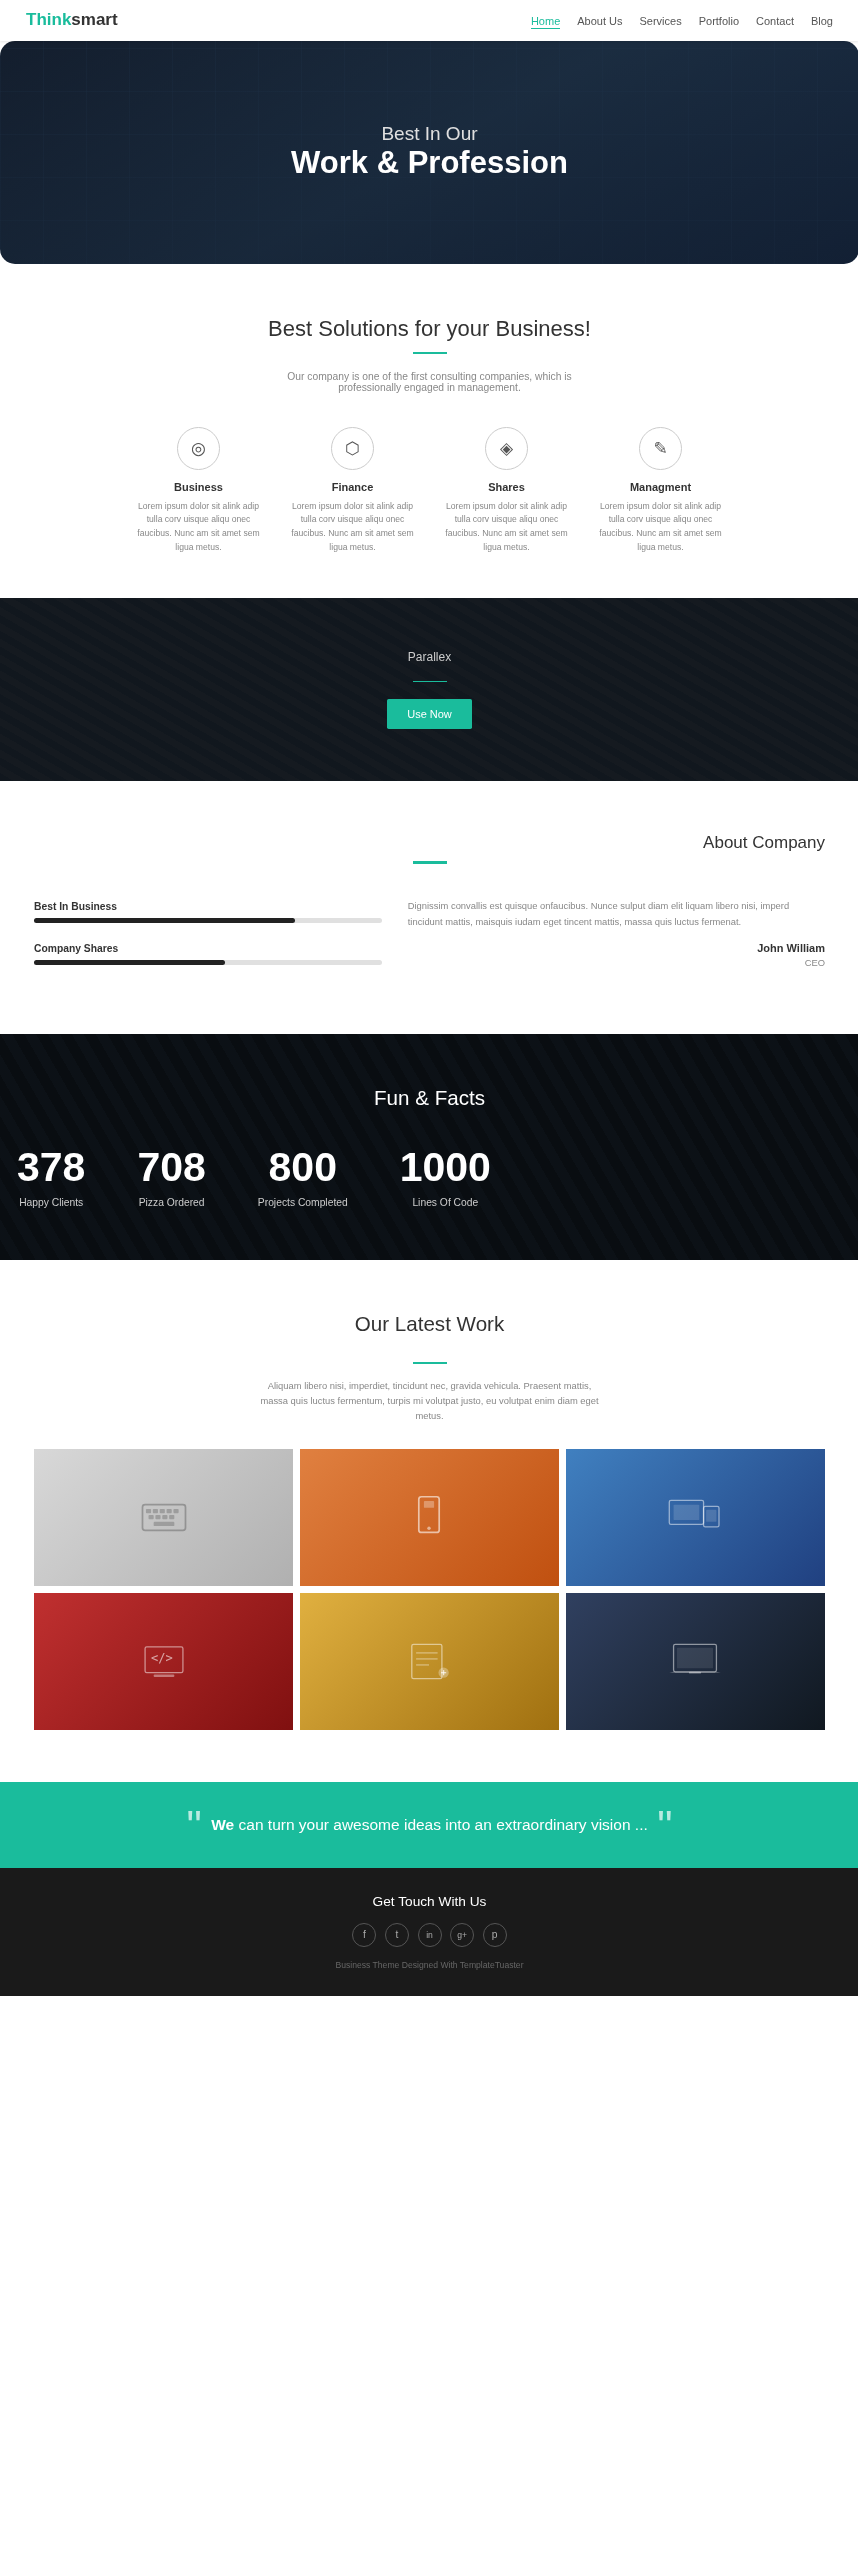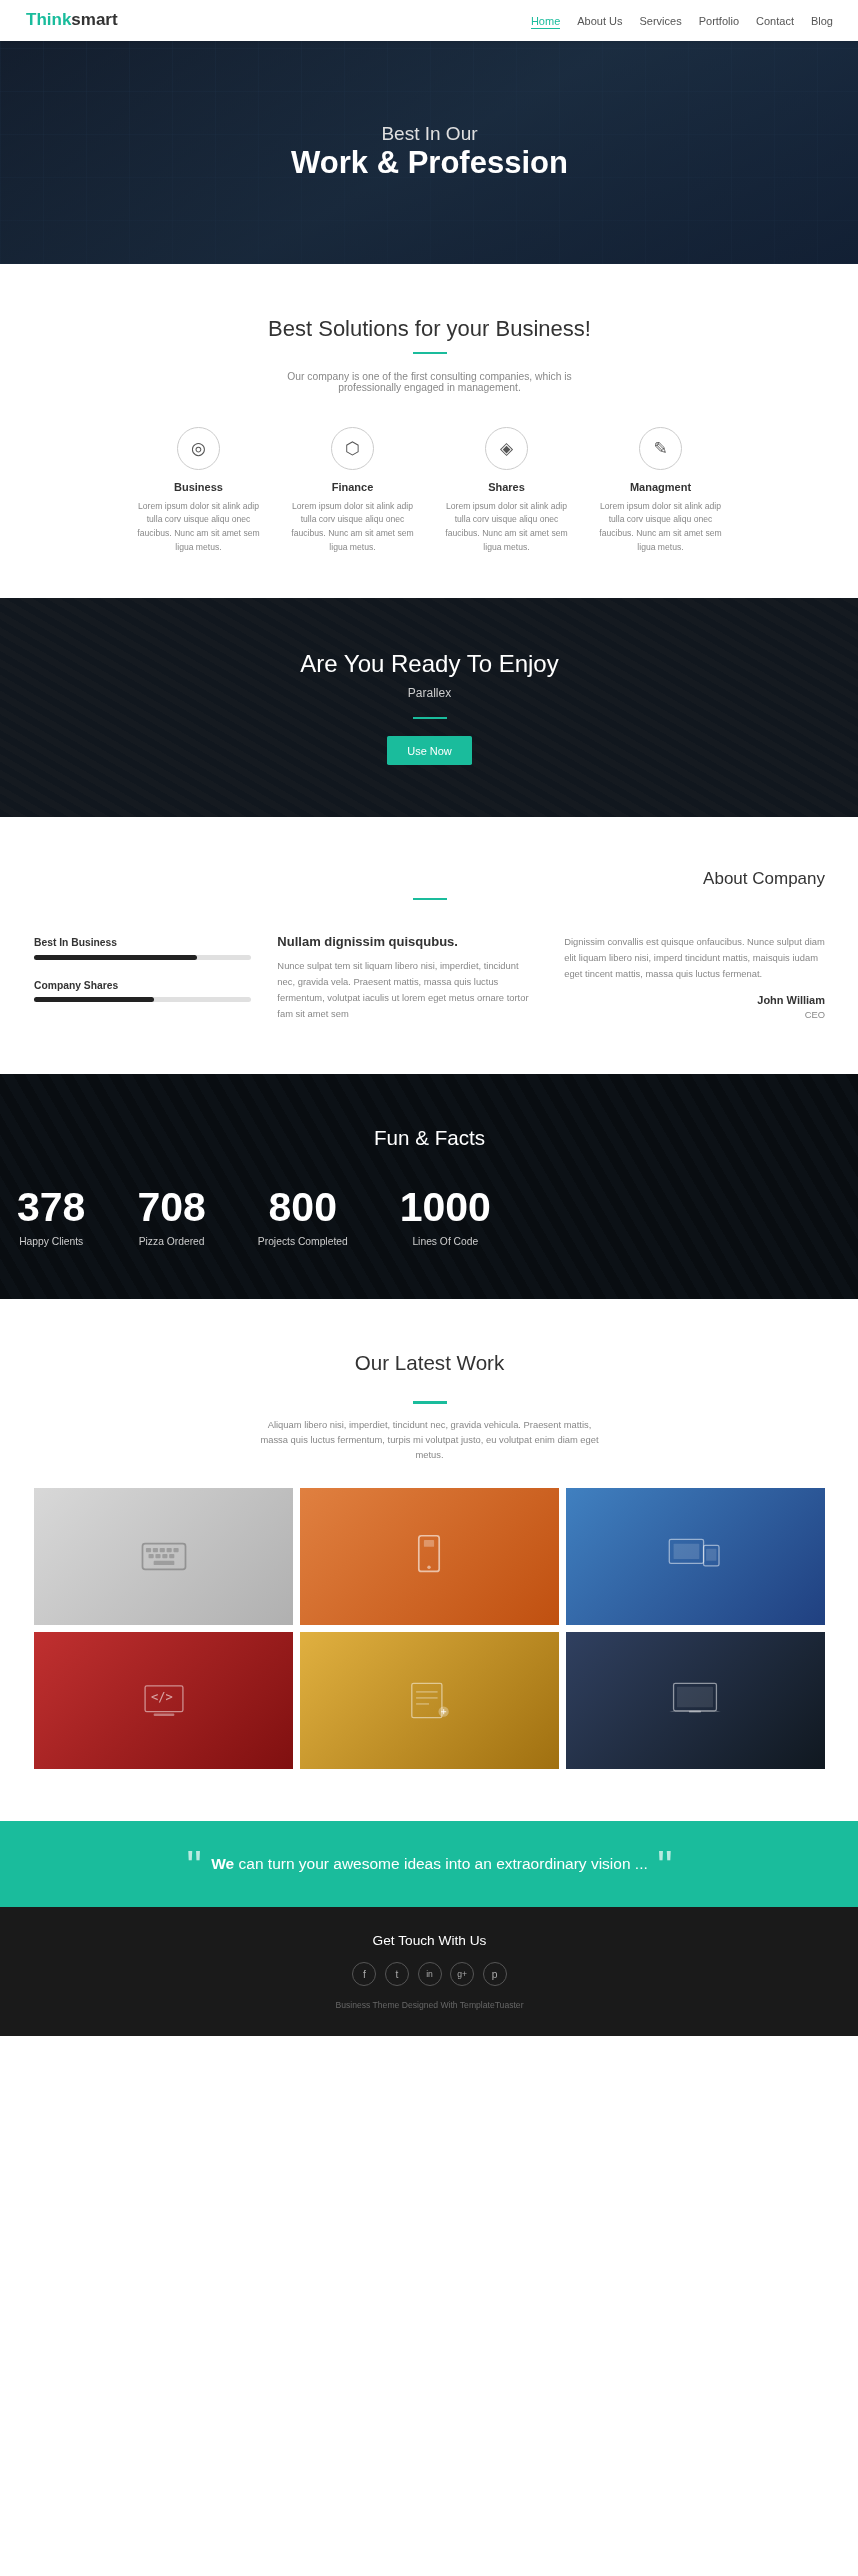--- a/index.html
+++ b/index.html
@@ -127,21 +127,21 @@
     <li><a href="#">Services</a></li>
     <li><a href="#">Portfolio</a></li>
     <li><a href="#">Contact</a></li>
     <li><a href="#">Blog</a></li>
   </ul>
 </nav>
 
 <section class="hero" style="position:relative; background: linear-gradient(rgba(15,25,40,0.6),rgba(15,25,40,0.7)),
   repeating-linear-gradient(90deg, rgba(60,100,140,0.2) 0px, rgba(60,100,140,0.2) 0.9px, transparent 0.9px, transparent 43px),
   repeating-linear-gradient(0deg, rgba(60,100,140,0.2) 0px, rgba(60,100,140,0.2) 0.9px, transparent 0.9px, transparent 43px),
-  linear-gradient(150deg, #1a2535 0%, #2d4a65 50%, #1a3050 100%);">
+  linear-gradient(150deg, #1a2535 0%, #2d4a65 50%, #1a3050 100%); border-radius: 15px;">
   <div class="hero-sub">Best In Our</div>
   <div class="hero-title">Work &amp; Profession</div>
 </section>
 
 <section class="solutions">
   <h2>Best Solutions for your Business!</h2>
   <div class="underline"></div>
   <p class="desc">Our company is one of the first consulting companies, which is professionally engaged in management.</p>
   <div class="features-grid">
     <div class="feature-item">
@@ -161,21 +161,20 @@
     </div>
     <div class="feature-item">
       <div class="feature-icon">✎</div>
       <h4>Managment</h4>
       <p>Lorem ipsum dolor sit alink adip tulla corv uisque aliqu onec faucibus. Nunc am sit amet sem ligua metus.</p>
     </div>
   </div>
 </section>
 
 <section class="parallax">
-  <h2>Are You Ready To Enjoy</h2>
   <p style="margin-bottom:17px;">Parallex</p>
   <div style="width:34px;height:1.7px;background:#1abc9c;margin:0 auto 17px;"></div>
   <button class="btn-teal">Use Now</button>
 </section>
 
 <section class="about">
   <h2>About Company</h2>
   <div class="underline"></div>
   <div class="about-grid">
     <div class="about-left">
@@ -184,24 +183,20 @@
         <div class="bar-bg">
           <div class="bar-fill" style="width:75%;"></div>
         </div>
       </div>
       <div class="about-bar-item">
         <label>Company Shares</label>
         <div class="bar-bg">
           <div class="bar-fill" style="width:55%;"></div>
         </div>
       </div>
-    </div>
-    <div class="about-center">
-      <h3>Nullam dignissim quisqubus.</h3>
-      <p>Nunce sulpat tem sit liquam libero nisi, imperdiet, tincidunt nec, gravida vela. Praesent mattis, massa quis luctus fermentum, volutpat iaculis ut lorem eget metus ornare tortor fam sit amet sem</p>
     </div>
     <div class="about-right">
       <p>Dignissim convallis est quisque onfaucibus. Nunce sulput diam elit liquam libero nisi, imperd tincidunt mattis, maisquis iudam eget tincent mattis, massa quis luctus fermenat.</p>
       <div class="author">
         <strong>John William</strong>
         <span>CEO</span>
       </div>
     </div>
   </div>
 </section>

